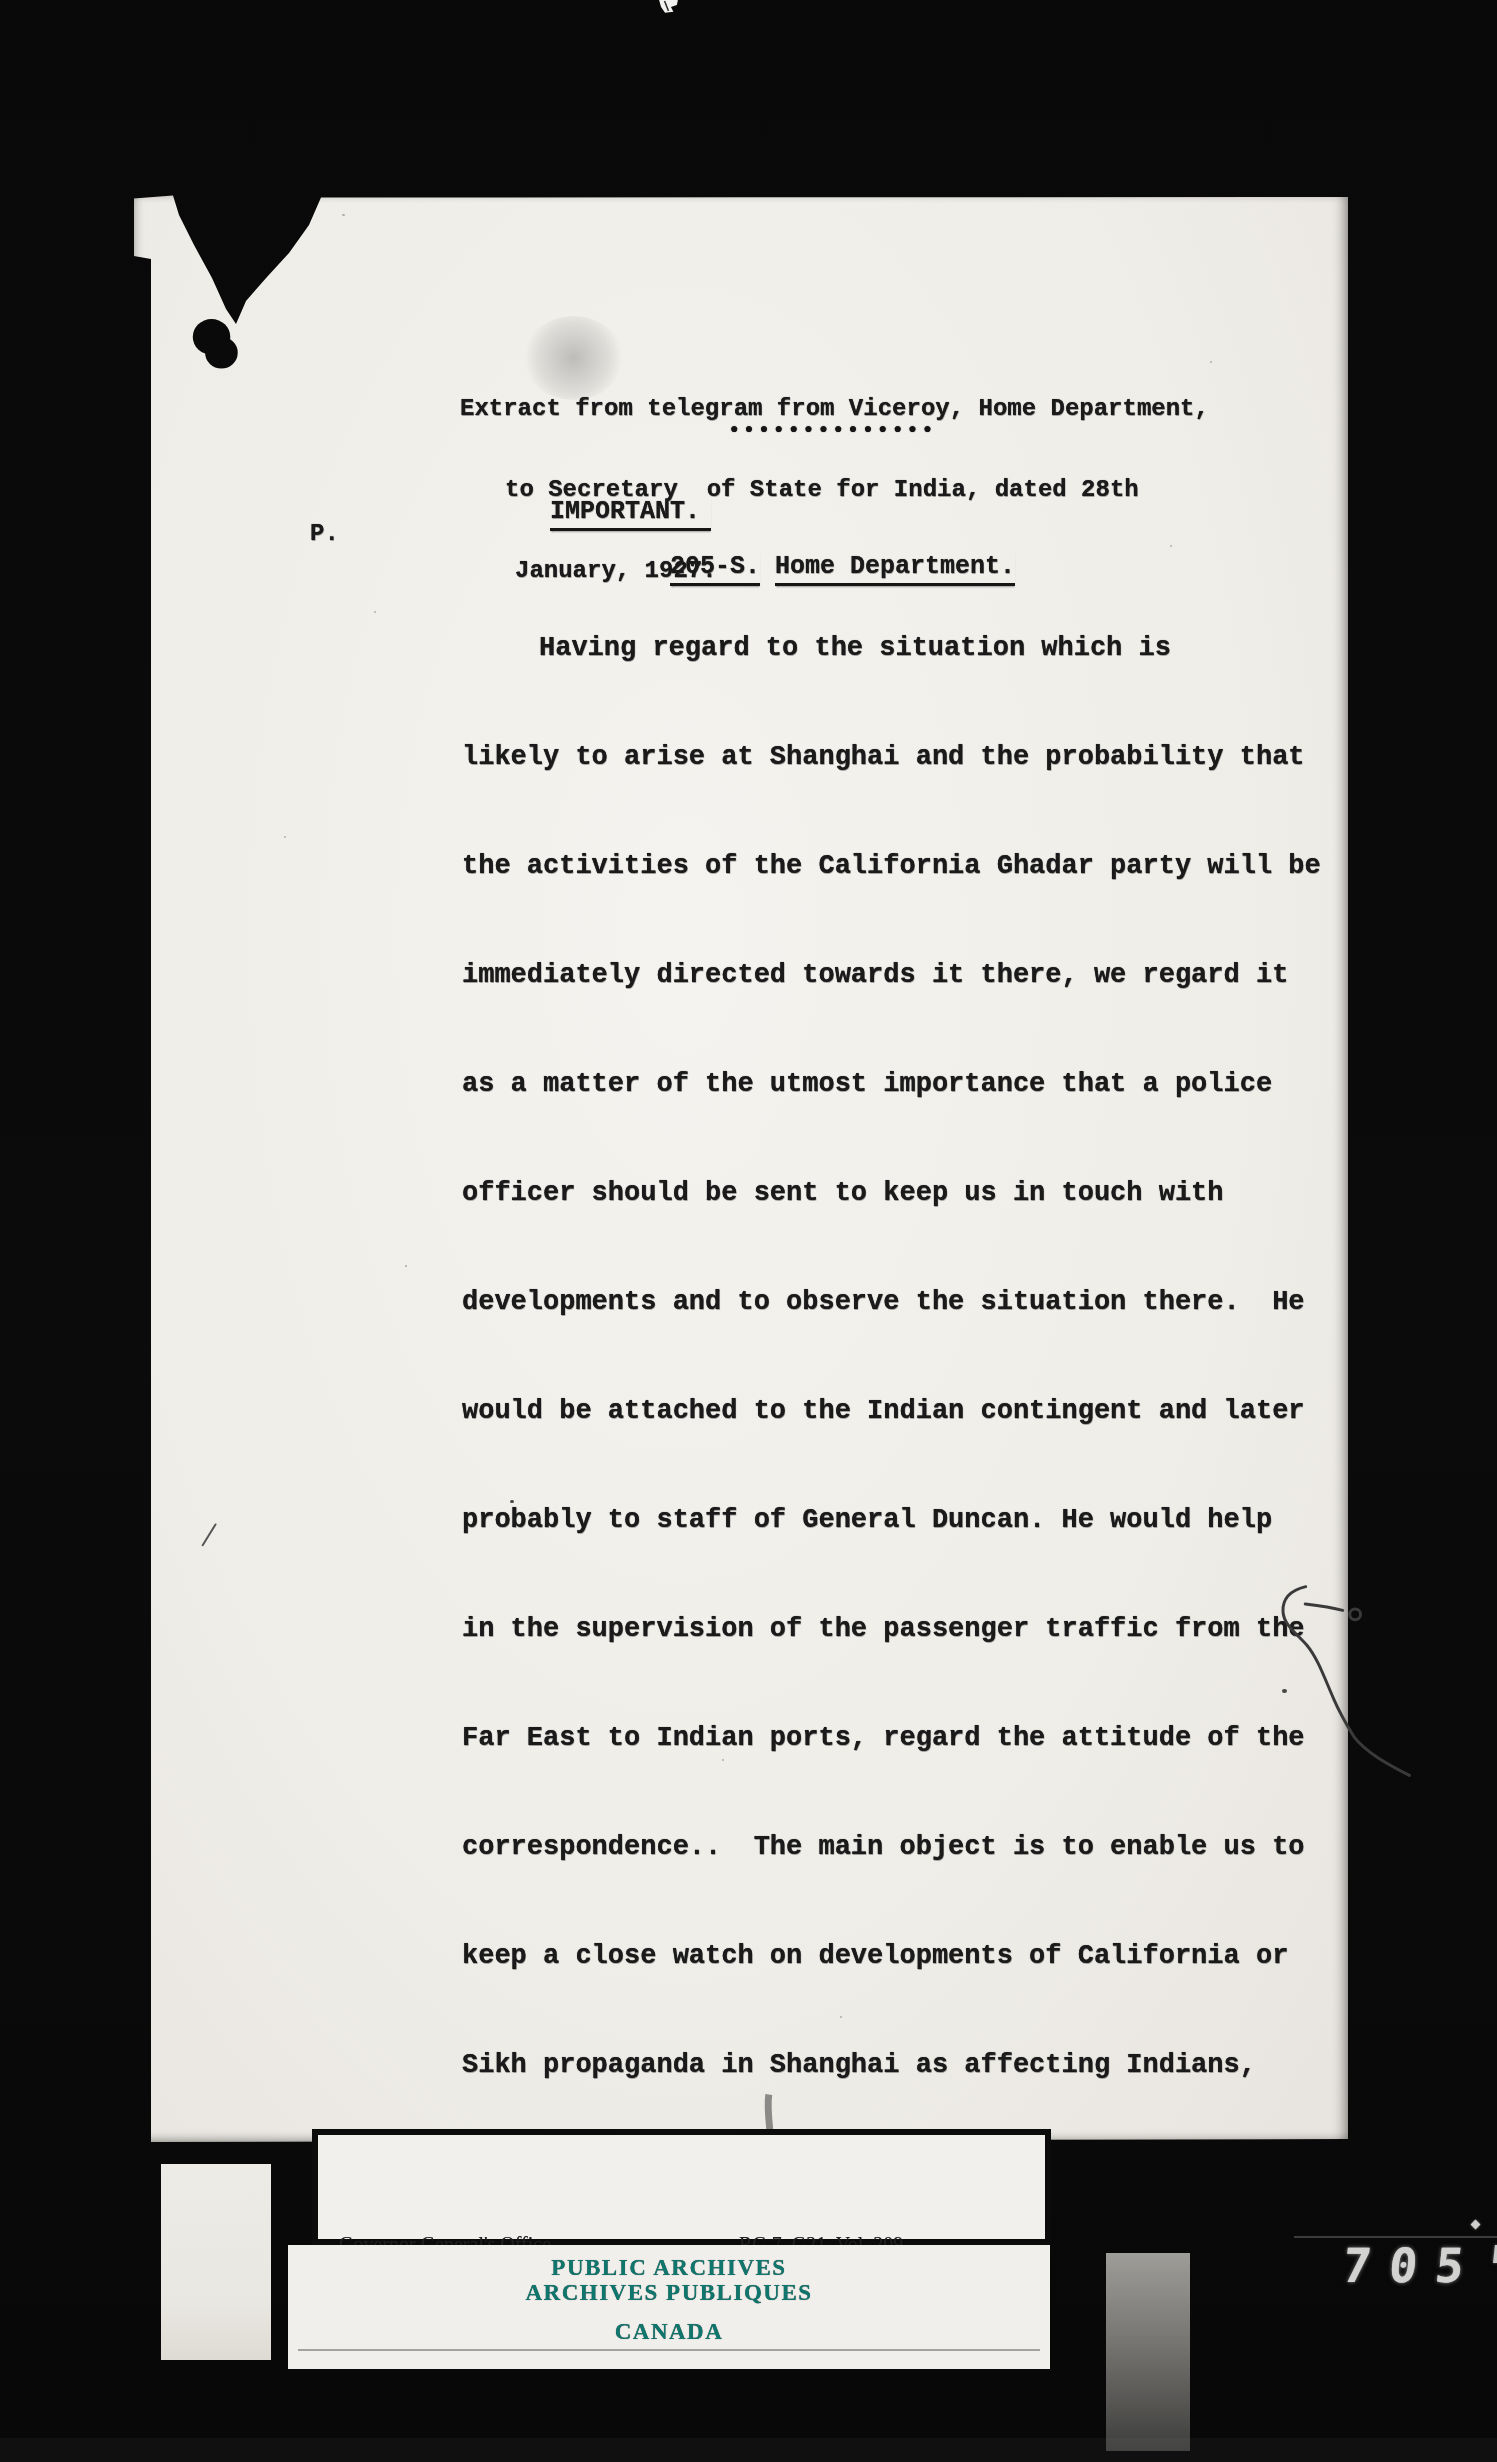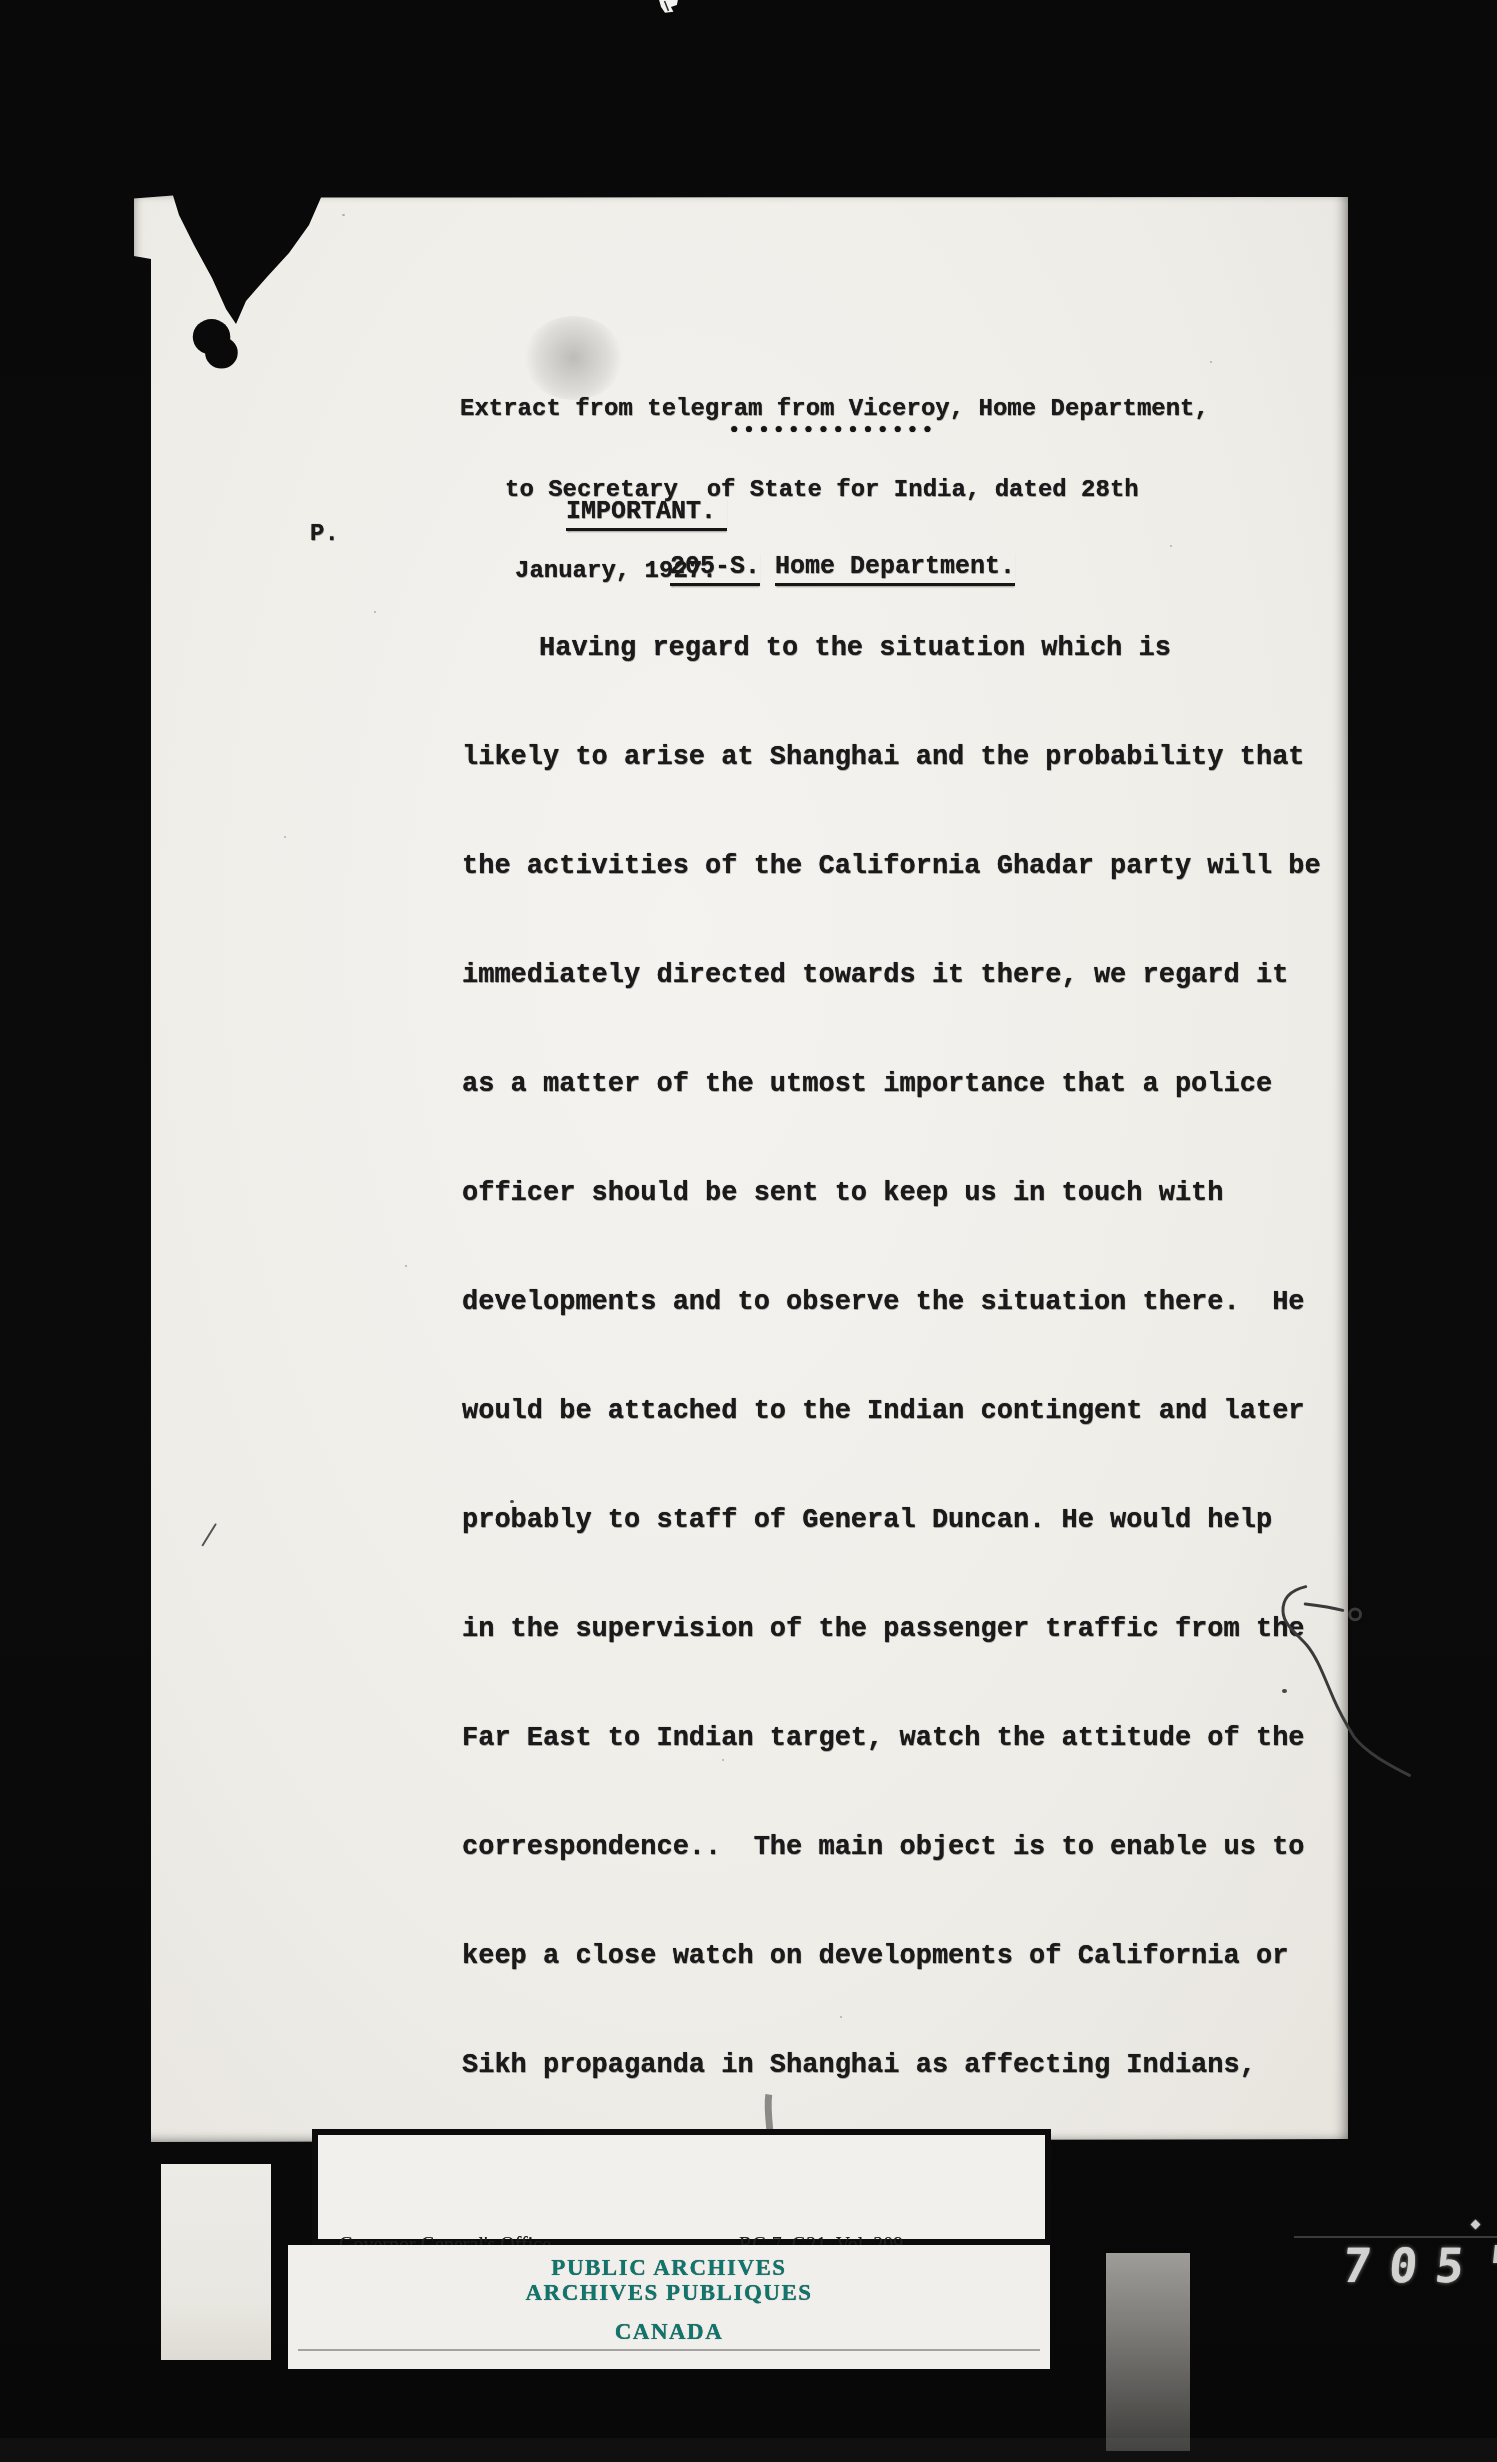--- a/index.html
+++ b/index.html
@@ -27,21 +27,21 @@
       white-space:pre;text-shadow:0 0 0.8px rgba(25,25,25,.85),0.5px 0.5px 0.5px rgba(40,40,40,.35);}
   .abs{position:absolute;}
   .hdr{left:326px;top:146px;font-size:24px;line-height:27px;}
   .hdr .h2{padding-left:45px;}
   .hdr .h3{padding-left:55px;}
   .dots{left:596px;top:225px;font-size:14px;letter-spacing:6.4px;color:#151515;
         text-shadow:0 0 1px rgba(20,20,20,.9);}
   .important{left:326px;top:273px;font-size:25px;}
   .uline{border-bottom:3.5px solid #161616;padding-bottom:1.5px;
          box-shadow:0 1.5px 1.5px -0.5px rgba(20,20,20,.45);}
-  .important .uline{padding-right:11px;margin-left:16px;}
+  .important .uline{padding-right:11px;}
   .pmark{left:176px;top:325px;font-size:24px;}
   .refline{left:446px;top:328px;font-size:25px;text-align:center;}
   .refline .gap{display:inline-block;width:15px;}
   .bodytext{left:328px;top:369px;font-size:27px;}
   .bl{height:49px;line-height:49px;}
   .bl.ind{padding-left:77px;}
   
   .smudge{position:absolute;border-radius:50%;pointer-events:none;}
   .sm1{left:390px;top:121px;width:99px;height:84px;
        background:radial-gradient(circle,rgba(70,70,70,.30) 0%,rgba(90,90,90,.12) 55%,transparent 75%);}
@@ -115,21 +115,21 @@
       <div class="bl ind">Having regard to the situation which is</div>
       <div class="bl">likely to arise at Shanghai and the probability that</div>
       <div class="bl">the activities of the California Ghadar party will be</div>
       <div class="bl">immediately directed towards it there, we regard it</div>
       <div class="bl">as a matter of the utmost importance that a police</div>
       <div class="bl">officer should be sent to keep us in touch with</div>
       <div class="bl">developments and to observe the situation there.  He</div>
       <div class="bl">would be attached to the Indian contingent and later</div>
       <div class="bl">probably to staff of General Duncan. He would help</div>
       <div class="bl">in the supervision of the passenger traffic from the</div>
-      <div class="bl">Far East to Indian target, watch the attitude of the</div>
+      <div class="bl">Far East to Indian ports, regard the attitude of the</div>
       <div class="bl">correspondence..  The main object is to enable us to</div>
       <div class="bl">keep a close watch on developments of California or</div>
       <div class="bl">Sikh propaganda in Shanghai as affecting Indians,</div>
       <div class="bl">which we think will inevitably be intensified owing to</div>
       <div class="bl">the target presented by the troops.</div>
       
       
       
       
       

